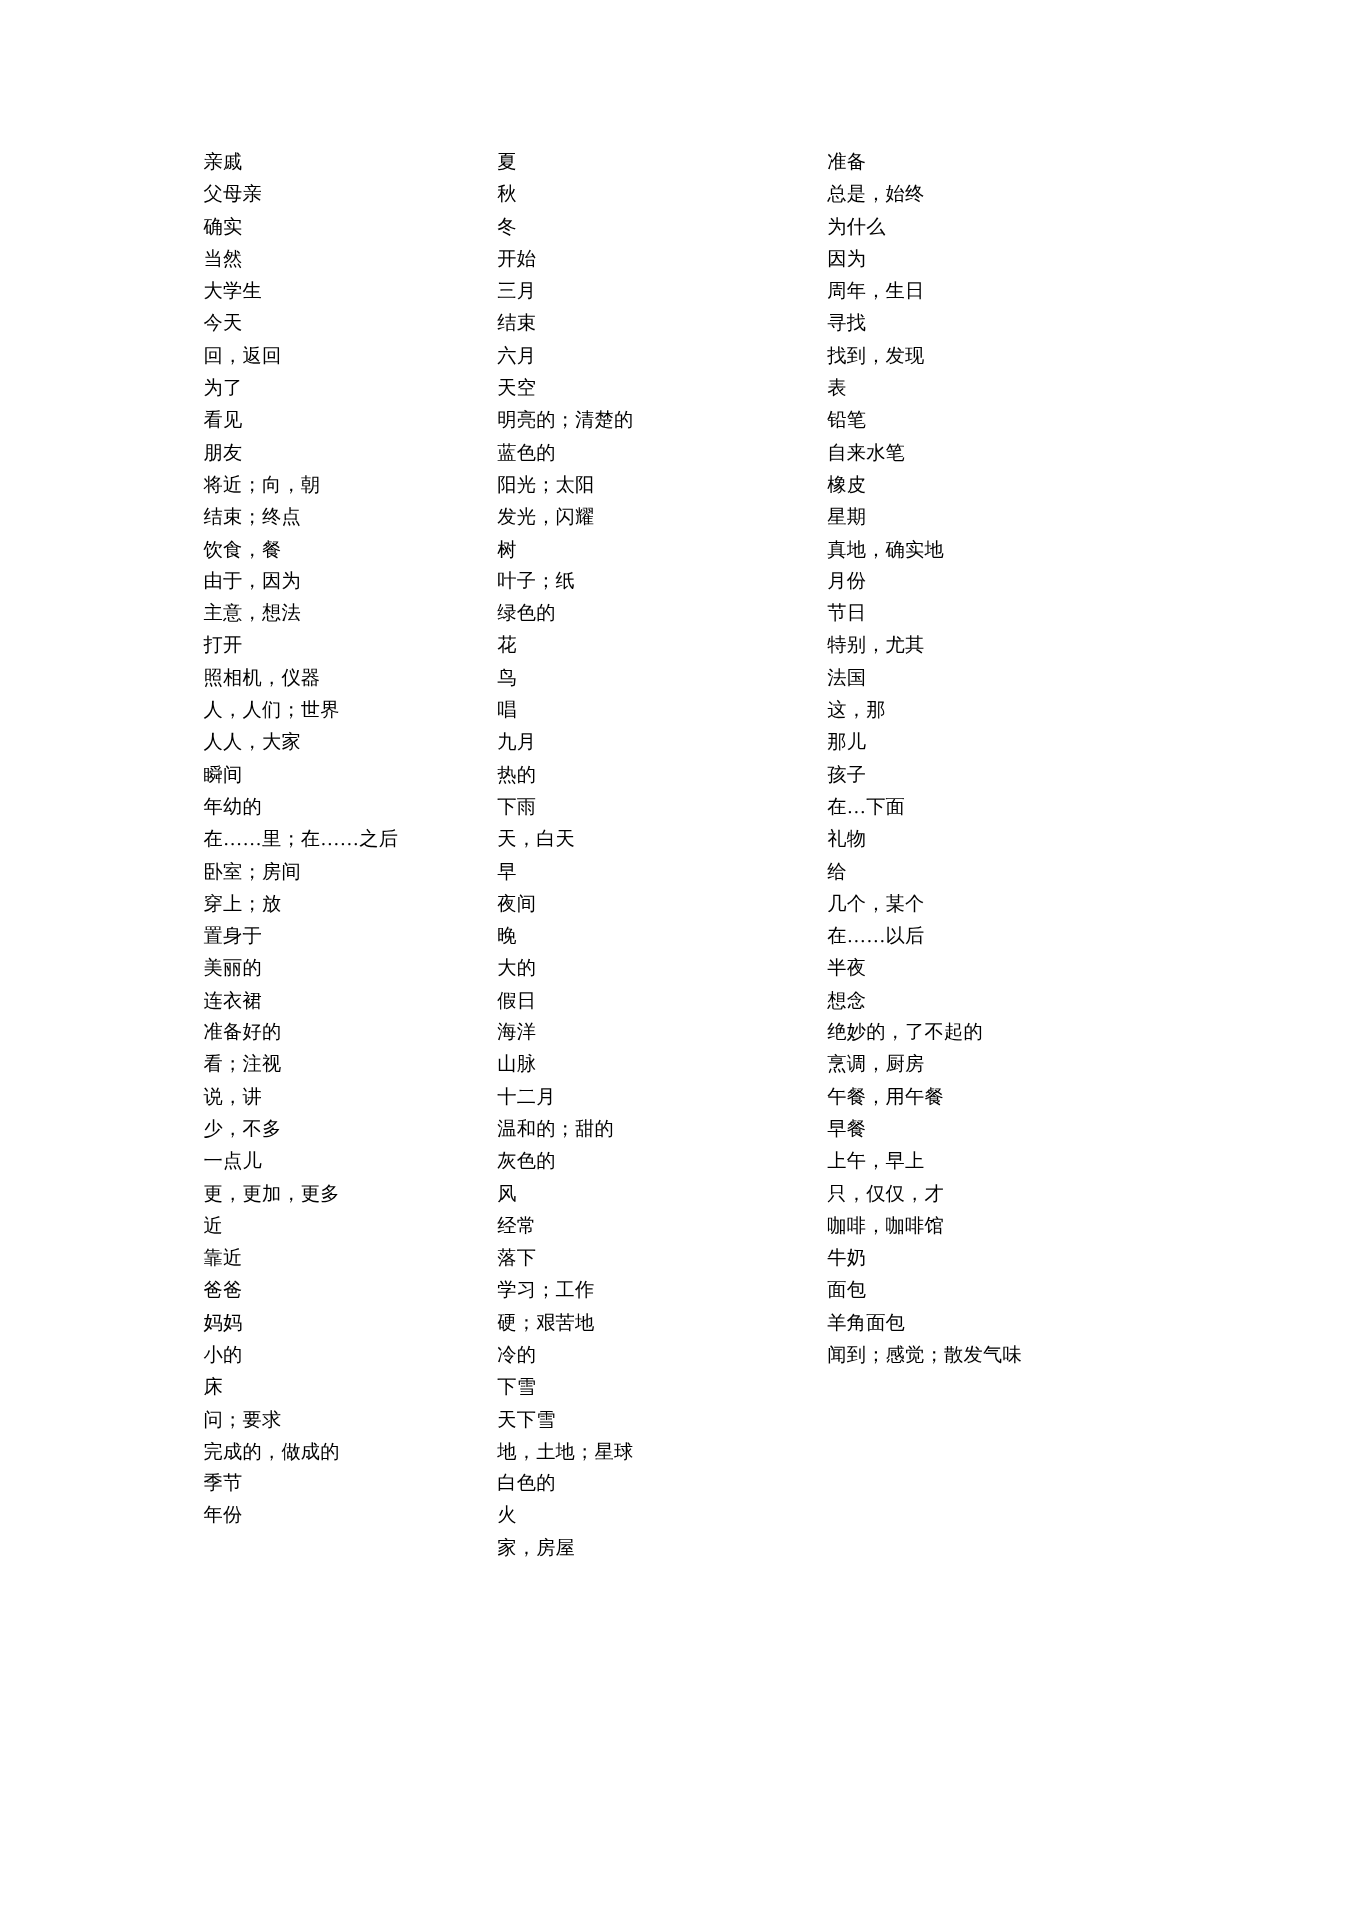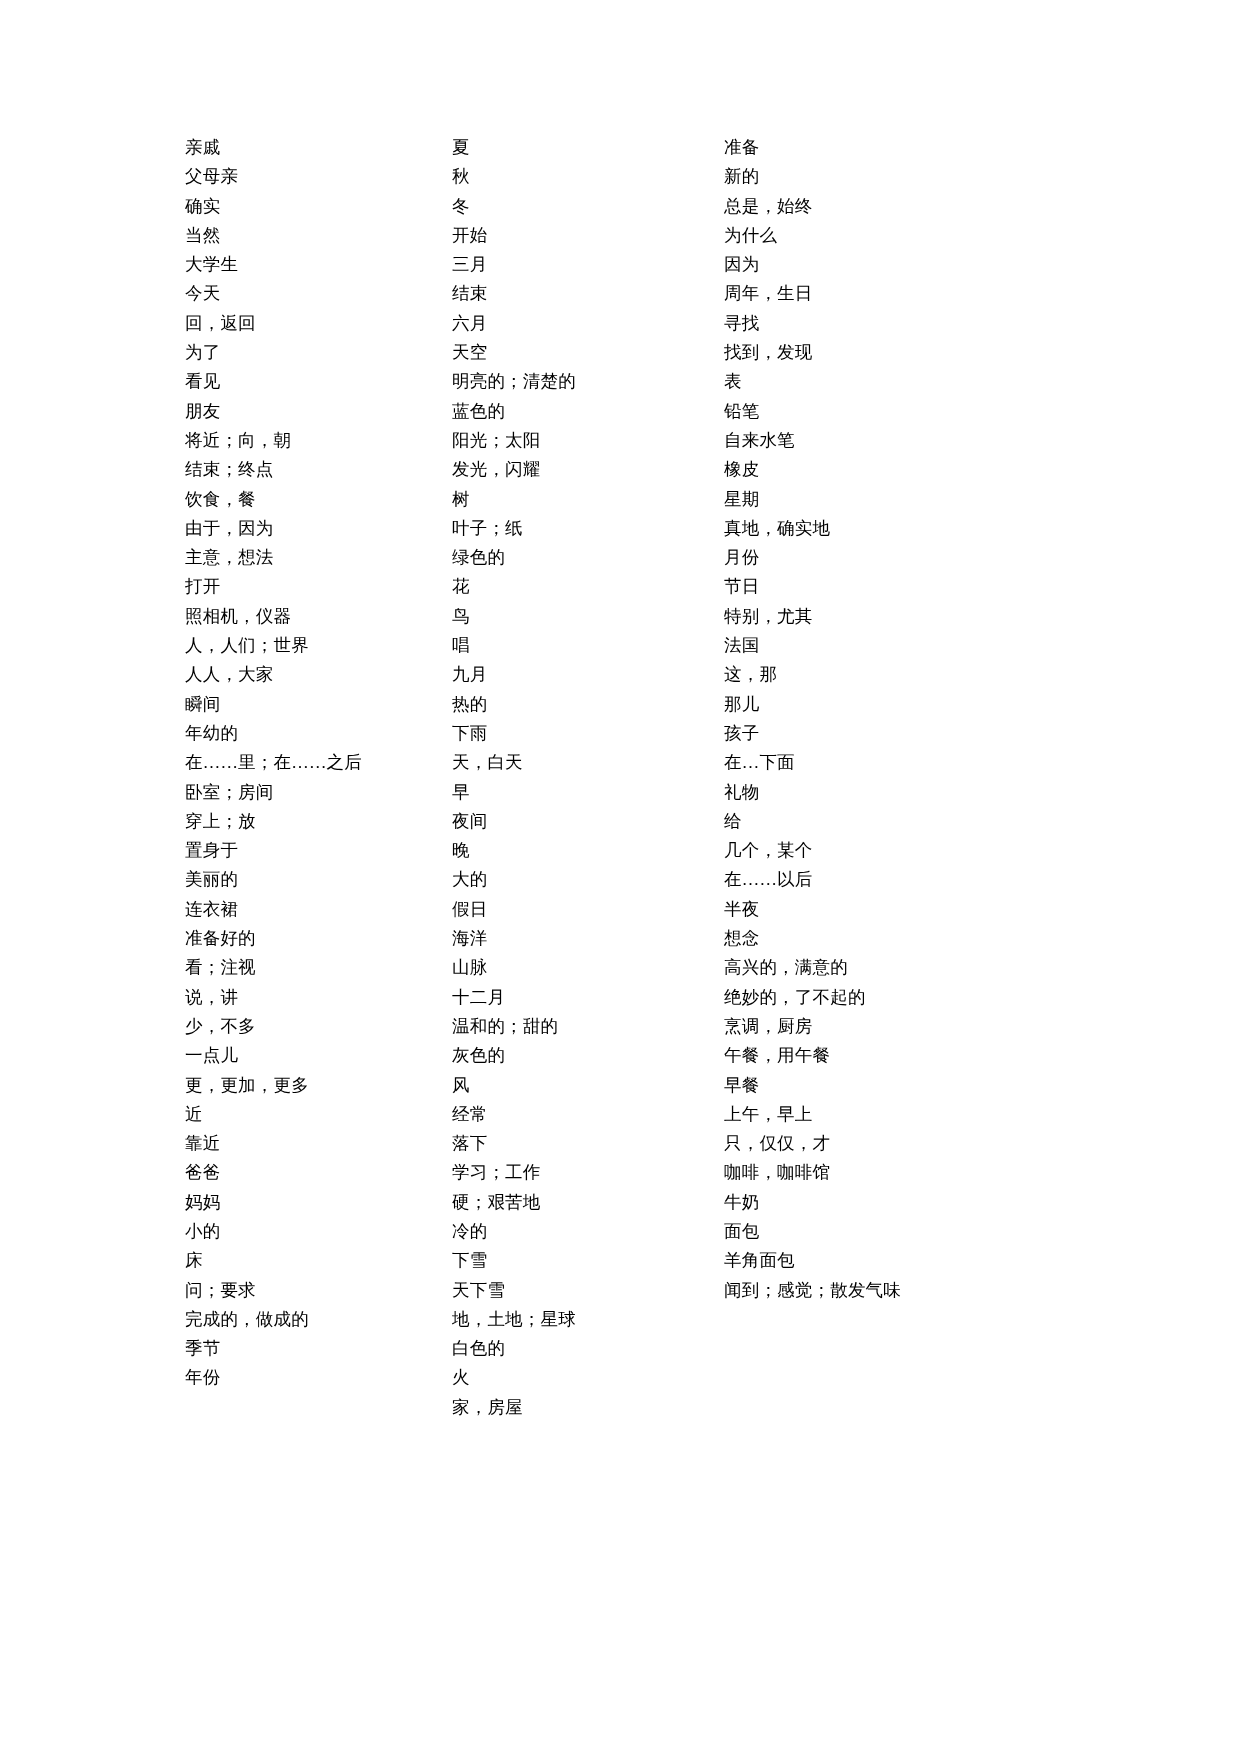--- a/index.html
+++ b/index.html
@@ -31,21 +31,21 @@
     display: flex;
     flex-direction: row;
     align-items: flex-start;
   }
   .column {
     display: flex;
     flex-direction: column;
   }
   .col-1 { width: 267px; }
   .col-2 { width: 272px; }
-  .col-3 { width: 300px; }
+  .col-3 { width: 300px; margin-left: 28px; }
   .entry {
     font-size: 17.5px;
     line-height: 29.3px;
     height: 29.3px;
     white-space: nowrap;
     letter-spacing: 0.2px;
   }
 </style>
 </head>
 <body>
@@ -141,21 +141,20 @@
       <div class="entry">下雪</div>
       <div class="entry">天下雪</div>
       <div class="entry">地，土地；星球</div>
       <div class="entry">白色的</div>
       <div class="entry">火</div>
       <div class="entry">家，房屋</div>
     </div>
 
     <div class="column col-3">
       <div class="entry">准备</div>
-      <div class="entry">新的</div>
       <div class="entry">总是，始终</div>
       <div class="entry">为什么</div>
       <div class="entry">因为</div>
       <div class="entry">周年，生日</div>
       <div class="entry">寻找</div>
       <div class="entry">找到，发现</div>
       <div class="entry">表</div>
       <div class="entry">铅笔</div>
       <div class="entry">自来水笔</div>
       <div class="entry">橡皮</div>
@@ -168,21 +167,20 @@
       <div class="entry">这，那</div>
       <div class="entry">那儿</div>
       <div class="entry">孩子</div>
       <div class="entry">在…下面</div>
       <div class="entry">礼物</div>
       <div class="entry">给</div>
       <div class="entry">几个，某个</div>
       <div class="entry">在……以后</div>
       <div class="entry">半夜</div>
       <div class="entry">想念</div>
-      <div class="entry">高兴的，满意的</div>
       <div class="entry">绝妙的，了不起的</div>
       <div class="entry">烹调，厨房</div>
       <div class="entry">午餐，用午餐</div>
       <div class="entry">早餐</div>
       <div class="entry">上午，早上</div>
       <div class="entry">只，仅仅，才</div>
       <div class="entry">咖啡，咖啡馆</div>
       <div class="entry">牛奶</div>
       <div class="entry">面包</div>
       <div class="entry">羊角面包</div>

